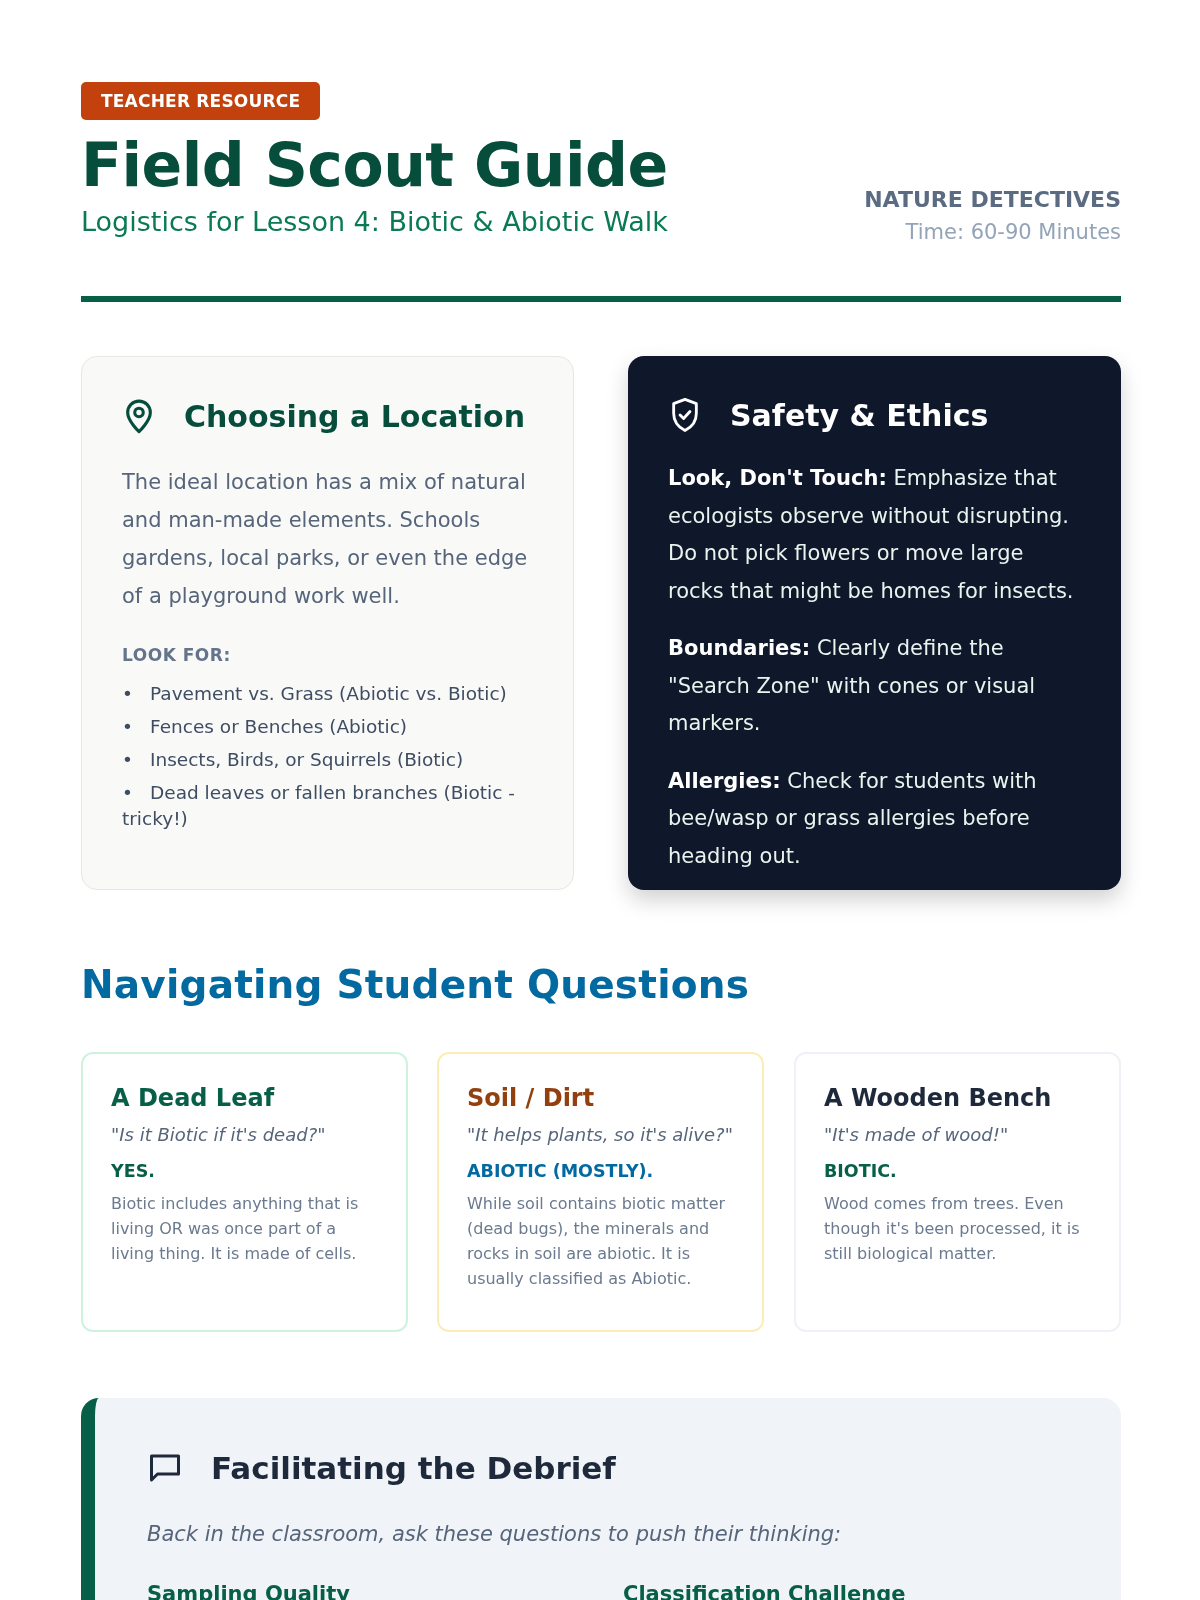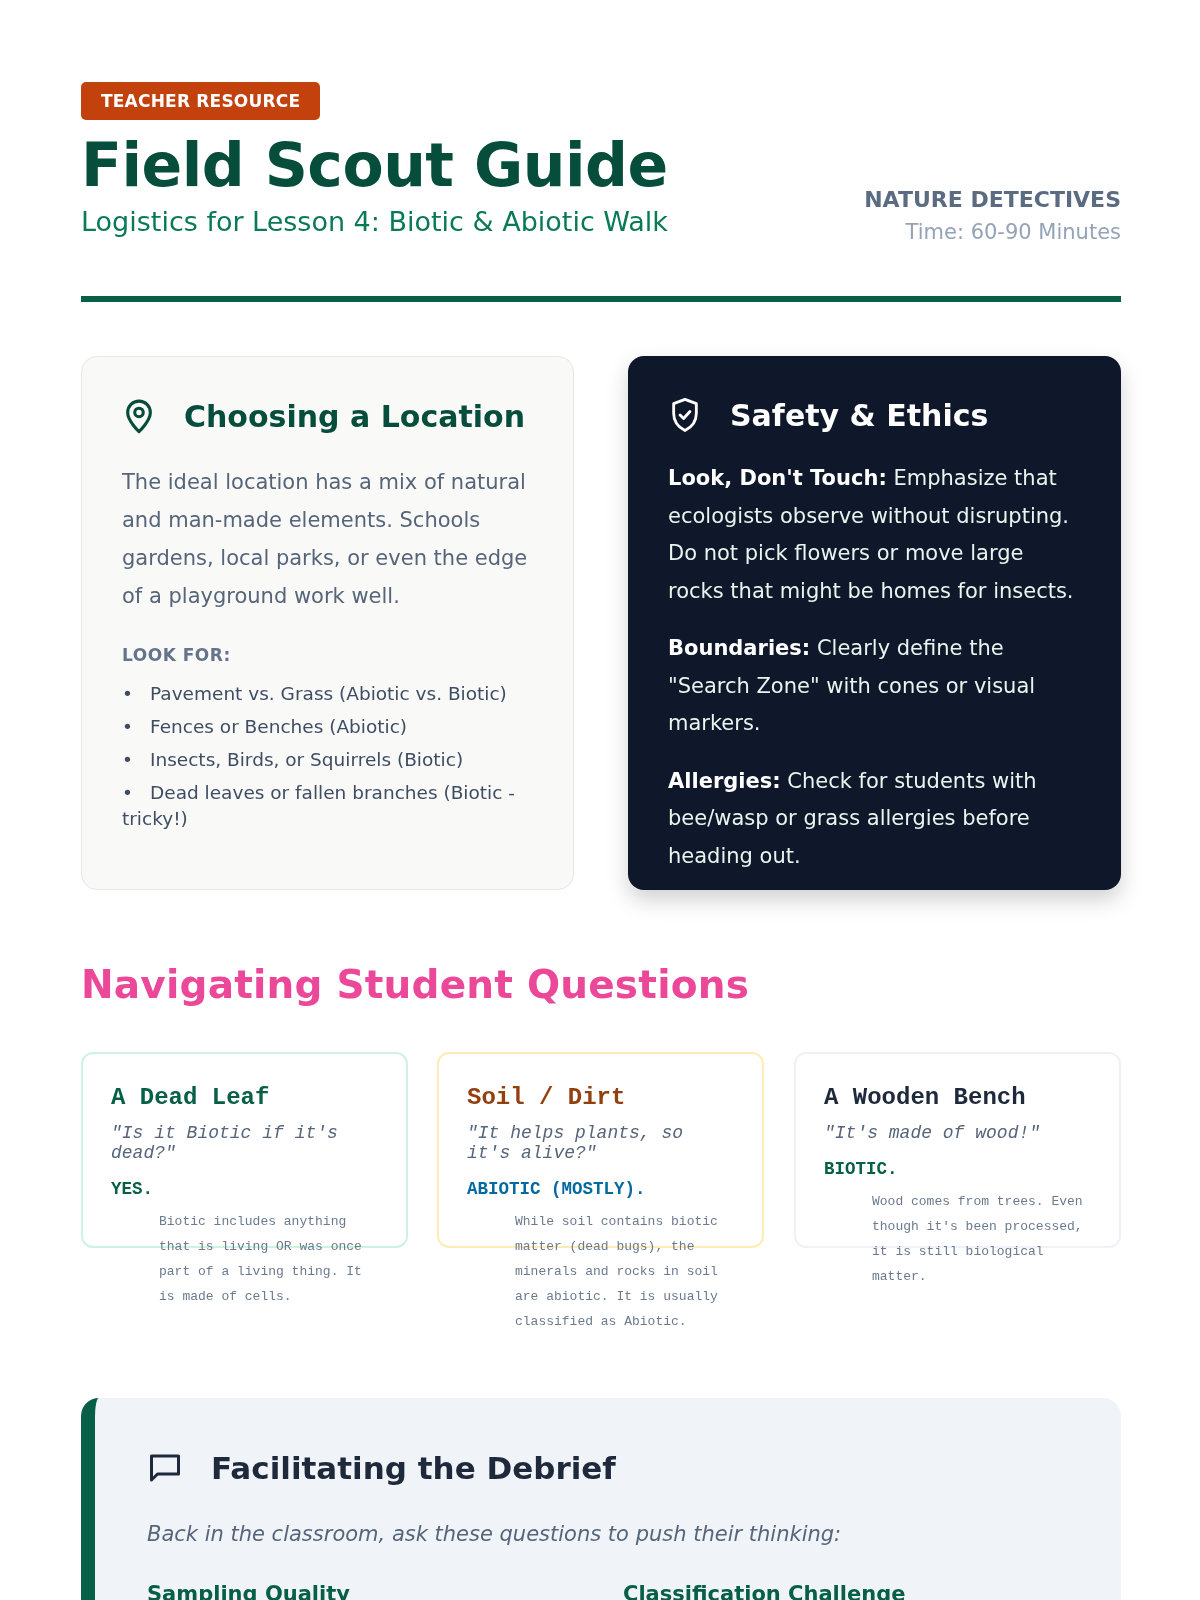--- a/index.html
+++ b/index.html
@@ -33,38 +33,38 @@
 
   .card-safe { position: absolute; left: 547px; top: 0; width: 493px; height: 534px; background: #0f172a;
                border-radius: 16px; padding: 40px 40px; color: #e8f3ee;
                box-shadow: 0 10px 22px rgba(0,0,0,0.18); }
   .card-safe .card-head h2 { color: #ffffff; }
   .safe-item { font-size: 21px; line-height: 37.5px; margin-top: 20px; color: #eaf4ef; }
   .safe-item:first-of-type { margin-top: 26px; }
   .safe-item b { color: #ffffff; }
 
   
-  .sec-title { position: absolute; top: 880px; left: 0; font-size: 39px; font-weight: bold; color: #ec4899; letter-spacing: 0.2px; }
+  .sec-title { position: absolute; top: 880px; left: 0; font-size: 39px; font-weight: bold; color: #0369a1; letter-spacing: 0.2px; }
 
   
   .qcards { position: absolute; top: 970px; left: 0; width: 1040px; height: 280px; }
-  .qcard { position: absolute; top: 0; width: 327px; height: 196px; background: #fff; border-radius: 12px;
-           border: 2px solid #e8edf3; padding: 30px 28px; font-family: Liberation Mono, monospace; }
+  .qcard { position: absolute; top: 0; width: 327px; height: 280px; background: #fff; border-radius: 12px;
+           border: 2px solid #e8edf3; padding: 30px 28px; }
   .qcard.green { left: 0; border-color: #cdf3e0; }
   .qcard.amber { left: 356px; border-color: #fdecb6; }
   .qcard.gray { left: 713px; border-color: #eef1f5; }
   .qcard h3 { font-size: 24px; font-weight: bold; }
   .qcard.green h3 { color: #065f46; }
   .qcard.amber h3 { color: #92400e; }
   .qcard.gray h3 { color: #1e293b; }
   .qcard .quote { margin-top: 12px; font-size: 18px; font-style: italic; color: #56657a; }
   .qcard .verdict { margin-top: 16px; font-size: 17.5px; font-weight: bold; }
   .qcard.green .verdict, .qcard.gray .verdict { color: #065f46; }
   .qcard.amber .verdict { color: #0369a1; }
-  .qcard .expl { margin-top: 10px; font-size: 13px; line-height: 25px; color: #6b7a8f; margin-left: 48px; }
+  .qcard .expl { margin-top: 10px; font-size: 16px; line-height: 25px; color: #6b7a8f; }
 
   
   .debrief { position: absolute; top: 1316px; left: 0; width: 1040px; height: 320px; background: #f0f4f8;
              border-radius: 18px; border-left: 14px solid #065f46; padding: 52px 52px; }
   .debrief .card-head h2 { color: #1e293b; font-size: 31px; }
   .debrief .lead { margin-top: 36px; font-size: 21px; font-style: italic; color: #56657a; }
   .debrief .cols { position: relative; margin-top: 36px; height: 40px; }
   .debrief .col-h { position: absolute; top: 0; font-size: 21px; font-weight: bold; color: #065f46; }
   .debrief .col-h.c1 { left: 0; }
   .debrief .col-h.c2 { left: 476px; }

